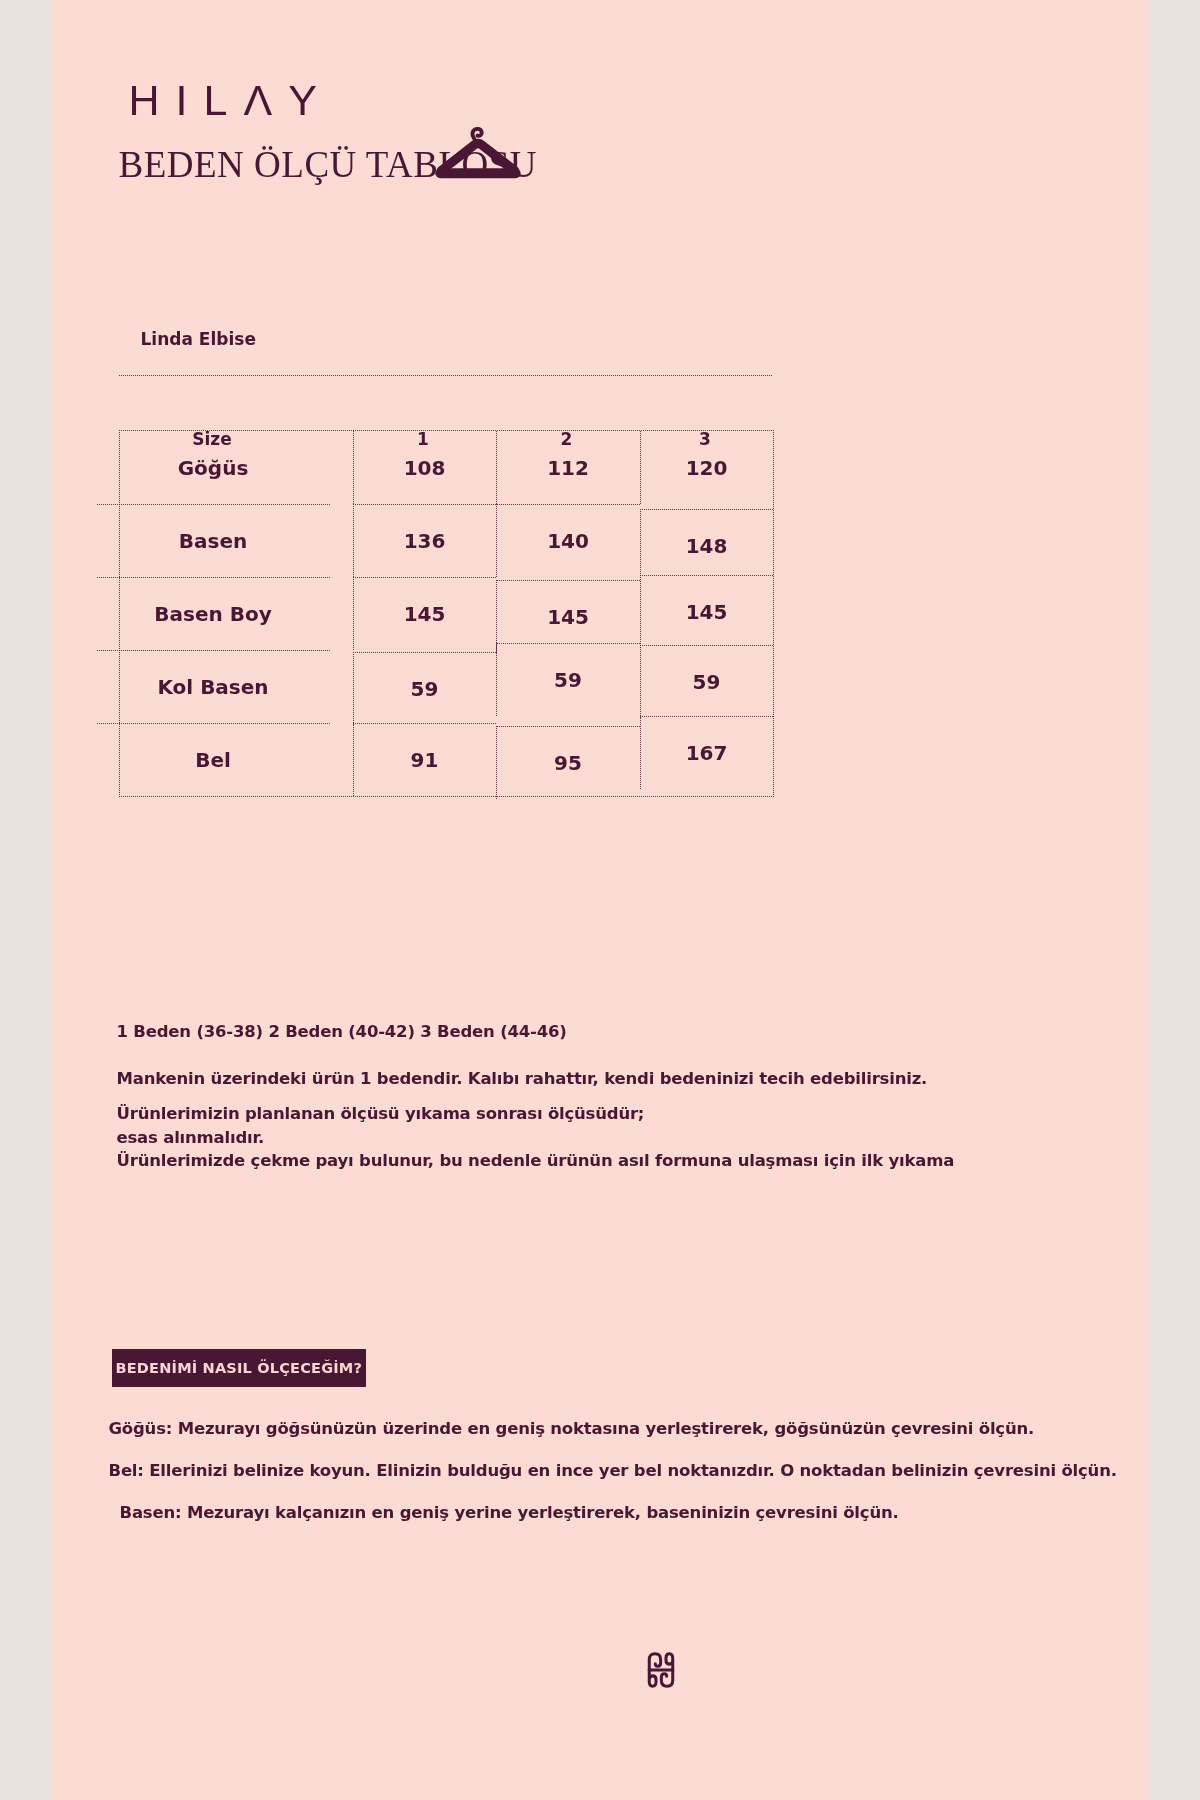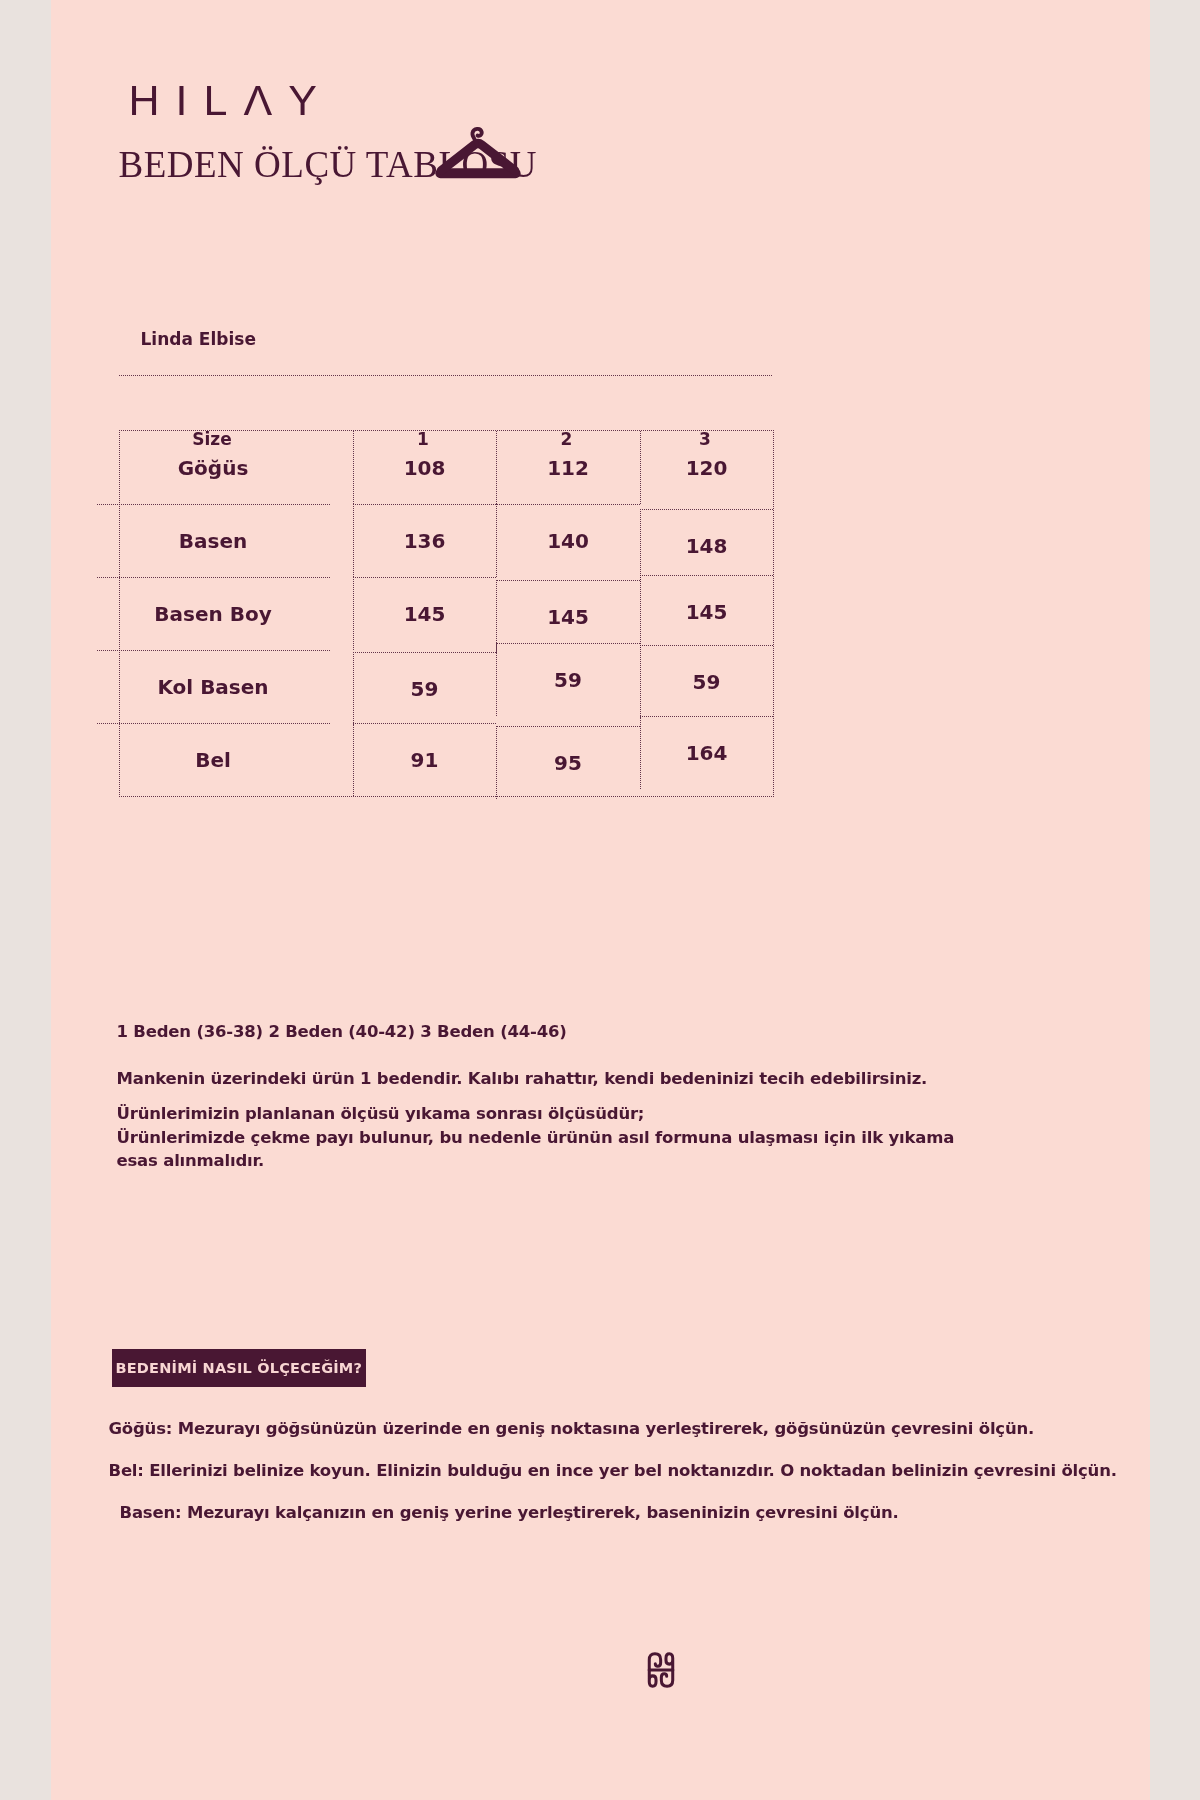--- a/index.html
+++ b/index.html
@@ -106,29 +106,29 @@
     <div class="cell val">145</div>
 
     <div class="cell shift">Kol Basen</div>
     <div class="cell val">59</div>
     <div class="cell val">59</div>
     <div class="cell val">59</div>
 
     <div class="cell shift">Bel</div>
     <div class="cell val">91</div>
     <div class="cell val">95</div>
-    <div class="cell val">164</div>
+    <div class="cell val">167</div>
   </div>
 
   <div class="legend">1 Beden (36-38) 2 Beden (40-42) 3 Beden (44-46)</div>
   <div class="fit-note">Mankenin üzerindeki ürün 1 bedendir. Kalıbı rahattır, kendi bedeninizi tecih edebilirsiniz.</div>
   <div class="wash-note">
     <div>Ürünlerimizin planlanan ölçüsü yıkama sonrası ölçüsüdür;</div>
+    <div>esas alınmalıdır.</div>
     <div>Ürünlerimizde çekme payı bulunur, bu nedenle ürünün asıl formuna ulaşması için ilk yıkama</div>
-    <div>esas alınmalıdır.</div>
   </div>
 
   <button class="howto-btn">BEDENİMİ NASIL ÖLÇECEĞİM?</button>
   <div class="howto-line l0">Göğüs: Mezurayı göğsünüzün üzerinde en geniş noktasına yerleştirerek, göğsünüzün çevresini ölçün.</div>
   <div class="howto-line l1">Bel: Ellerinizi belinize koyun. Elinizin bulduğu en ince yer bel noktanızdır. O noktadan belinizin çevresini ölçün.</div>
   <div class="howto-line l2">Basen: Mezurayı kalçanızın en geniş yerine yerleştirerek, baseninizin çevresini ölçün.</div>
 
   <svg class="monogram" viewBox="0 0 36 46" aria-hidden="true">
     <g stroke="#491733" stroke-width="3.4" fill="none" stroke-linecap="round">
       <path d="M4.8 23 H31.2"></path>

